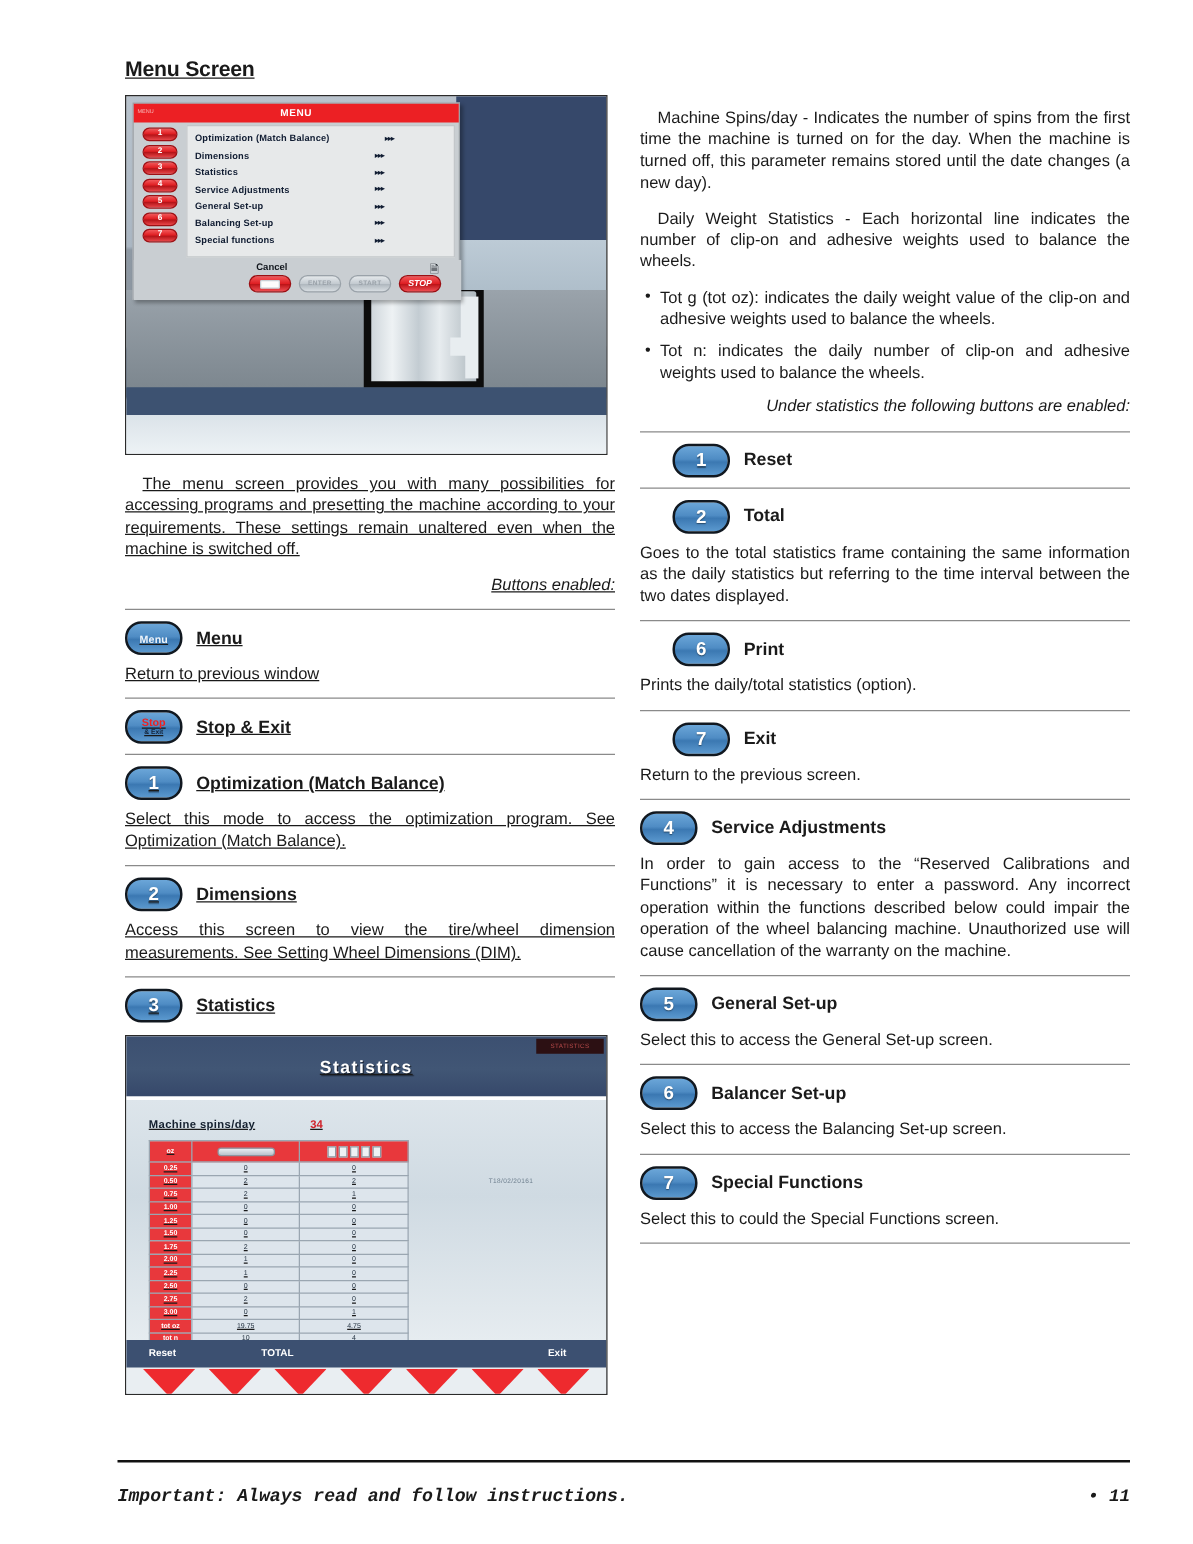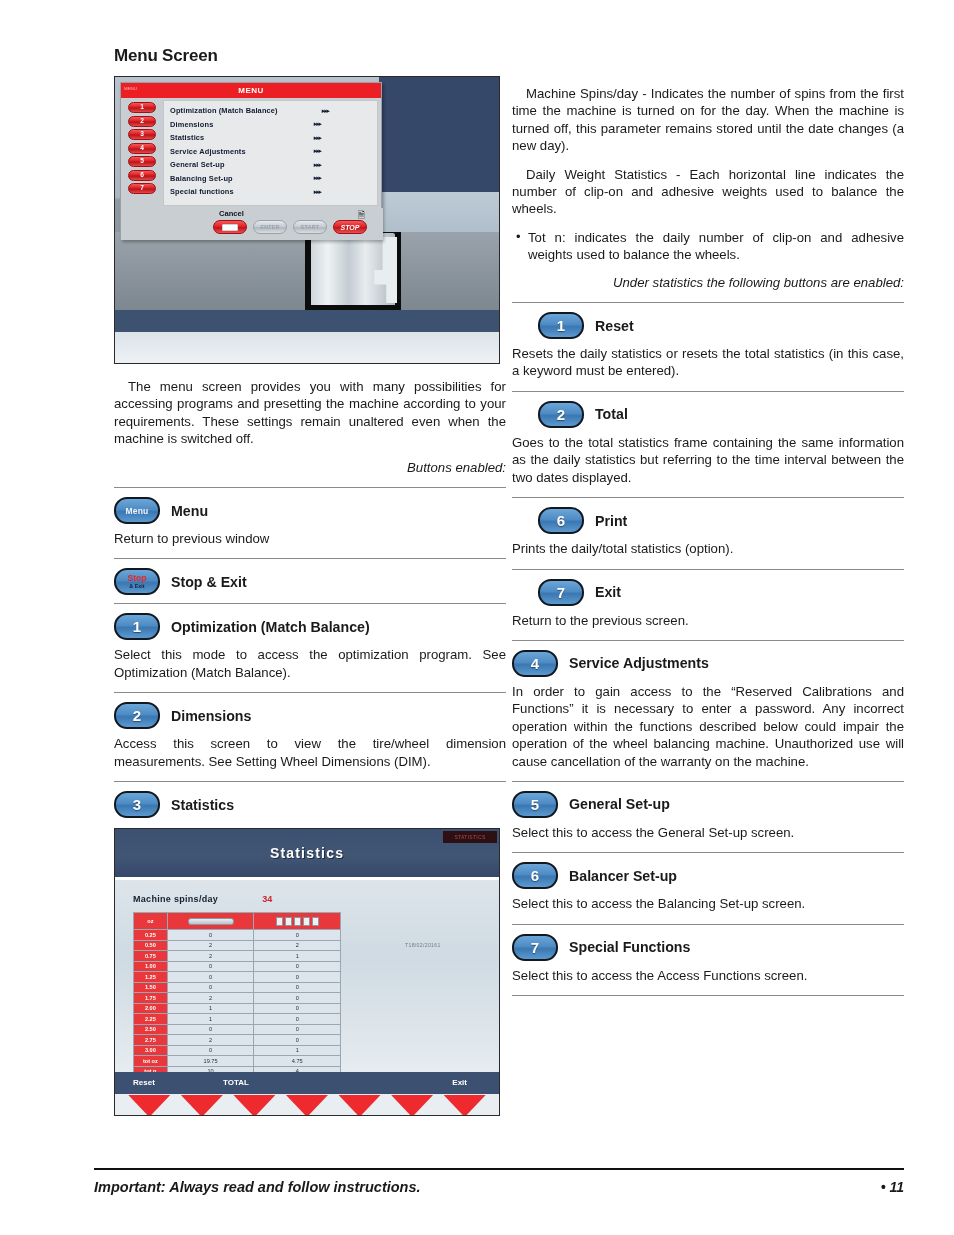--- a/index.html
+++ b/index.html
@@ -7,21 +7,21 @@
   body {
     width: 954px; height: 1235px;
     background: #ffffff;
     font-family: "Liberation Sans", sans-serif;
     color: #1a1a1a;
     position: relative;
     overflow: hidden;
   }
   .page { position:absolute; left:0; top:0; width:954px; height:1235px; }
 
-  .col-left  { position:absolute; left:114px;  top:46px; width:392px; }
+  .col-left  { position:absolute; left:100px;  top:46px; width:392px;text-decoration:underline; }
   .col-right { position:absolute; left:512px;  top:46px; width:392px;margin-top:39px; }
 
   h1.section-title{
     font-size:17px; font-weight:bold; margin:0 0 10px 0; letter-spacing:-0.2px;
   }
 
   p.body {
     font-size:13.2px; line-height:17.4px; margin:0 0 11px 0;
     text-align: justify; text-justify: inter-word;
     hyphens:none;
@@ -255,22 +255,22 @@
   }
   .st-arrows i{
     display:block; width:42px; height:22px; background:#ee2a2e;
     clip-path: polygon(0 0, 100% 0, 50% 100%);
   }
 
   
   .footer{
     position:absolute; left:94px; top:1168px; width:810px;
     border-top:2px solid #111;
-    padding-top:9px;
-    display:flex; justify-content:space-between; align-items:flex-start;
+    padding-top:20px;
+    display:flex; justify-content:space-between; align-items:flex-start;font-family:Liberation Mono, monospace;
   }
   .footer .f-left{ font-size:14.5px; font-weight:bold; font-style:italic; }
   .footer .f-right{ font-size:14px; font-weight:bold; font-style:italic; }
 </style>
 </head>
 <body>
 
 <div class="page">
 
   <div class="col-left">
@@ -549,36 +549,36 @@
     </div>
 
   </div>
 
   <div class="col-right">
 
     <p class="body indent">Machine Spins/day - Indicates the number of spins from the first time the machine is turned on for the day. When the machine is turned off, this parameter remains stored until the date changes (a new day).</p>
     <p class="body indent">Daily Weight Statistics - Each horizontal line indicates the number of clip-on and adhesive weights used to balance the wheels.</p>
 
     <ul class="bullets">
+      <li>Tot g (tot oz): indicates the daily weight value of the clip-on and adhesive weights used to balance the wheels.</li>
       <li>Tot n: indicates the daily number of clip-on and adhesive weights used to balance the wheels.</li>
     </ul>
 
     <p class="body italic">Under statistics the following buttons are enabled:</p>
     <hr class="rule">
 
     <div class="btnrow arrowed">
       <svg class="arrow-ico" viewBox="0 0 22 12">
           <path d="M0 4.2 L13 4.2 L13 0.5 L22 6 L13 11.5 L13 7.8 L0 7.8 Z" fill="#a8a8a8"></path>
         </svg>
       <div class="keycap blue">
         <span class="num">1</span>
       </div>
       <span class="lbl">Reset</span>
     </div>
-    <p class="body">Resets the daily statistics or resets the total statistics (in this case, a keyword must be entered).</p>
     <hr class="rule">
 
     <div class="btnrow arrowed">
       <svg class="arrow-ico" viewBox="0 0 22 12">
           <path d="M0 4.2 L13 4.2 L13 0.5 L22 6 L13 11.5 L13 7.8 L0 7.8 Z" fill="#a8a8a8"></path>
         </svg>
       <div class="keycap blue">
         <span class="num">2</span>
       </div>
       <span class="lbl">Total</span>
@@ -636,21 +636,21 @@
     </div>
     <p class="body">Select this to access the Balancing Set-up screen.</p>
     <hr class="rule">
 
     <div class="btnrow">
       <div class="keycap blue">
         <span class="num">7</span>
       </div>
       <span class="lbl">Special Functions</span>
     </div>
-    <p class="body">Select this to access the Access Functions screen.</p>
+    <p class="body">Select this to could the Special Functions screen.</p>
     <hr class="rule">
 
   </div>
 
   <div class="footer">
     <span class="f-left">Important: Always read and follow instructions.</span>
     <span class="f-right">• 11</span>
   </div>
 
 </div>

